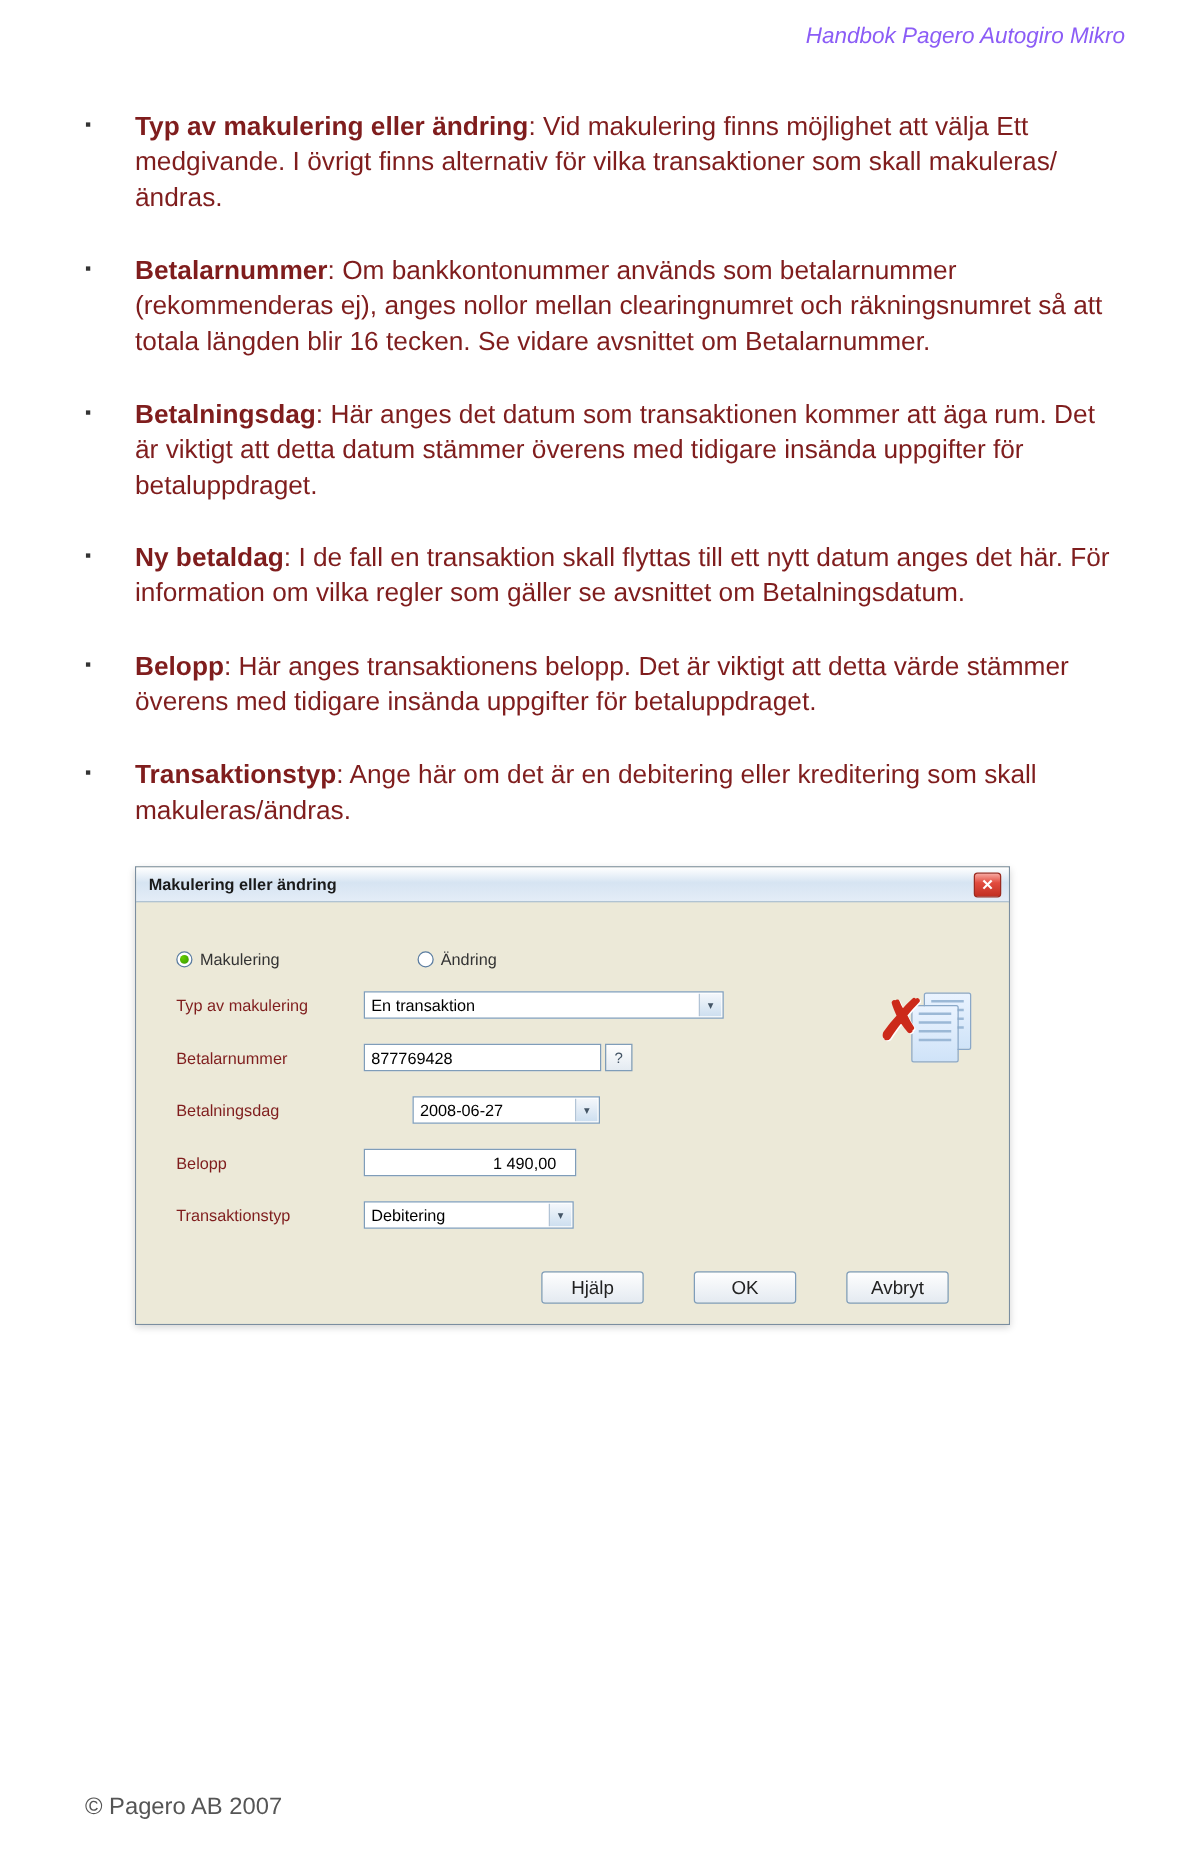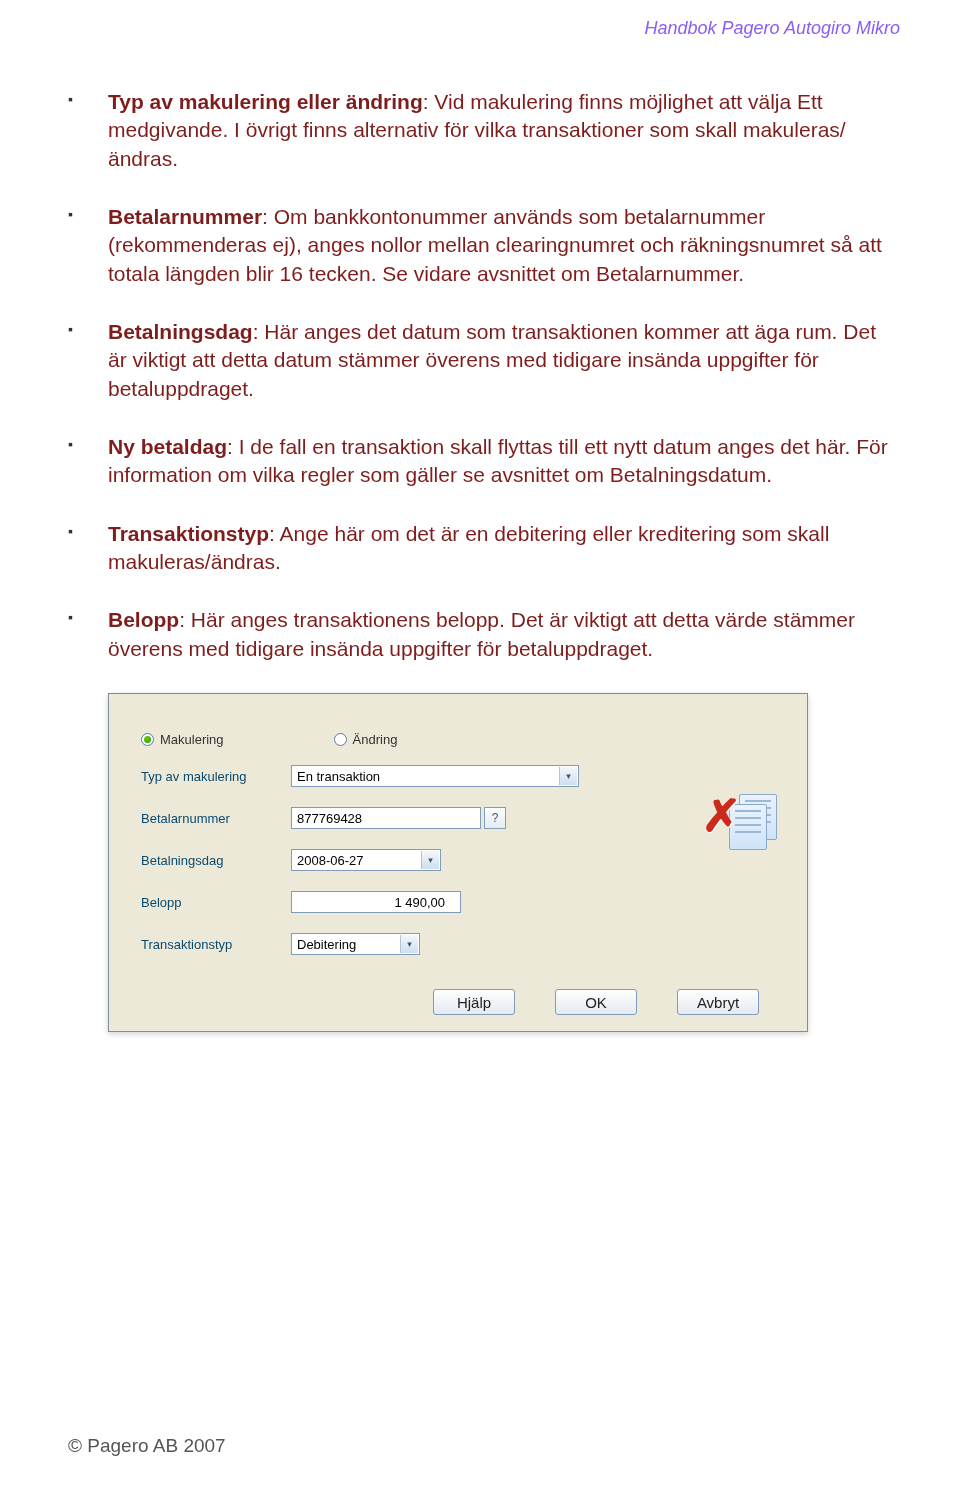--- a/index.html
+++ b/index.html
@@ -91,21 +91,21 @@
   }
   .radio.selected::after {
     content: ""; width: 7px; height: 7px; border-radius: 50%;
     background: radial-gradient(circle at 30% 30%, #6c0, #390);
   }
   .form-row {
     display: flex; align-items: center;
     margin: 0 0 20px 14px;
     position: relative;
   }
-  .form-row .lbl { width: 150px; color: #0c4a6e; }
+  .form-row .lbl { width: 150px; color: #7f1d1d; }
   .field {
     border: 1px solid #7f9db9;
     background: #fff;
     height: 22px;
     display: flex; align-items: center;
     padding: 0 5px;
     font-size: 13px;
     color: #000;
   }
   .combo {
@@ -124,23 +124,23 @@
   }
   .betal-field { width: 190px; }
   .qbtn {
     width: 22px; height: 22px;
     border: 1px solid #7f9db9;
     background: linear-gradient(#fefefe,#e4ebf2);
     margin-left: 3px;
     display: flex; align-items: center; justify-content: center;
     font-size: 12px; color: #456; cursor: pointer;
   }
-  .date-field { width: 150px; position: relative; padding-right: 22px; }
+  .date-field { width: 150px; position: relative; padding-right: 22px; margin-left: 39px; }
   .amount-field { width: 170px; justify-content: flex-end; padding-right: 15px; }
-  .trans-field { width: 129px; position: relative; padding-right: 22px; }
+  .trans-field { width: 168px; position: relative; padding-right: 22px; }
   .big-icon {
     position: absolute;
     right: 30px;
     top: 94px;
     width: 68px; height: 62px;
   }
   .docstack {
     position: absolute; right: 0; top: 6px; width: 52px; height: 52px;
   }
   .doc {
@@ -190,29 +190,33 @@
     <li>
       <span class="term">Betalarnummer</span><span>: Om bankkontonummer används som betalarnummer (rekommenderas ej), anges nollor mellan clearingnumret och räkningsnumret så att totala längden blir 16 tecken. Se vidare avsnittet om Betalarnummer.</span>
     </li>
     <li>
       <span class="term">Betalningsdag</span><span>: Här anges det datum som transaktionen kommer att äga rum. Det är viktigt att detta datum stämmer överens med tidigare insända uppgifter för betaluppdraget.</span>
     </li>
     <li>
       <span class="term">Ny betaldag</span><span>: I de fall en transaktion skall flyttas till ett nytt datum anges det här. För information om vilka regler som gäller se avsnittet om Betalningsdatum.</span>
     </li>
     <li>
+      <span class="term">Belopp</span><span>: Här anges transaktionens belopp. Det är viktigt att detta värde stämmer överens med tidigare insända uppgifter för betaluppdraget.</span>
+    </li>
+    <li>
       <span class="term">Transaktionstyp</span><span>: Ange här om det är en debitering eller kreditering som skall makuleras/ändras.</span>
-    </li>
-    <li>
-      <span class="term">Belopp</span><span>: Här anges transaktionens belopp. Det är viktigt att detta värde stämmer överens med tidigare insända uppgifter för betaluppdraget.</span>
     </li>
   </ul>
 
   <div class="dialog-wrap">
     <div class="dialog">
+      <div class="titlebar">
+        <span>Makulering eller ändring</span>
+        <div class="close-btn">✕</div>
+      </div>
       <div class="dialog-body">
 
         <div class="radio-row">
           <div class="radio-item">
             <span class="radio selected"></span>
             <span>Makulering</span>
           </div>
           <div class="radio-item">
             <span class="radio"></span>
             <span>Ändring</span>

